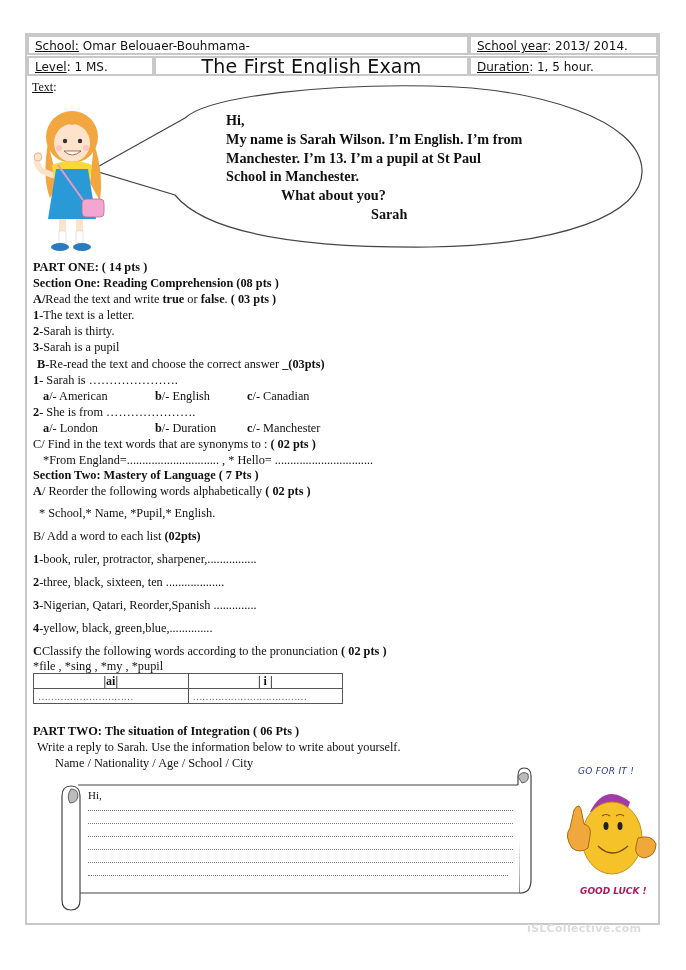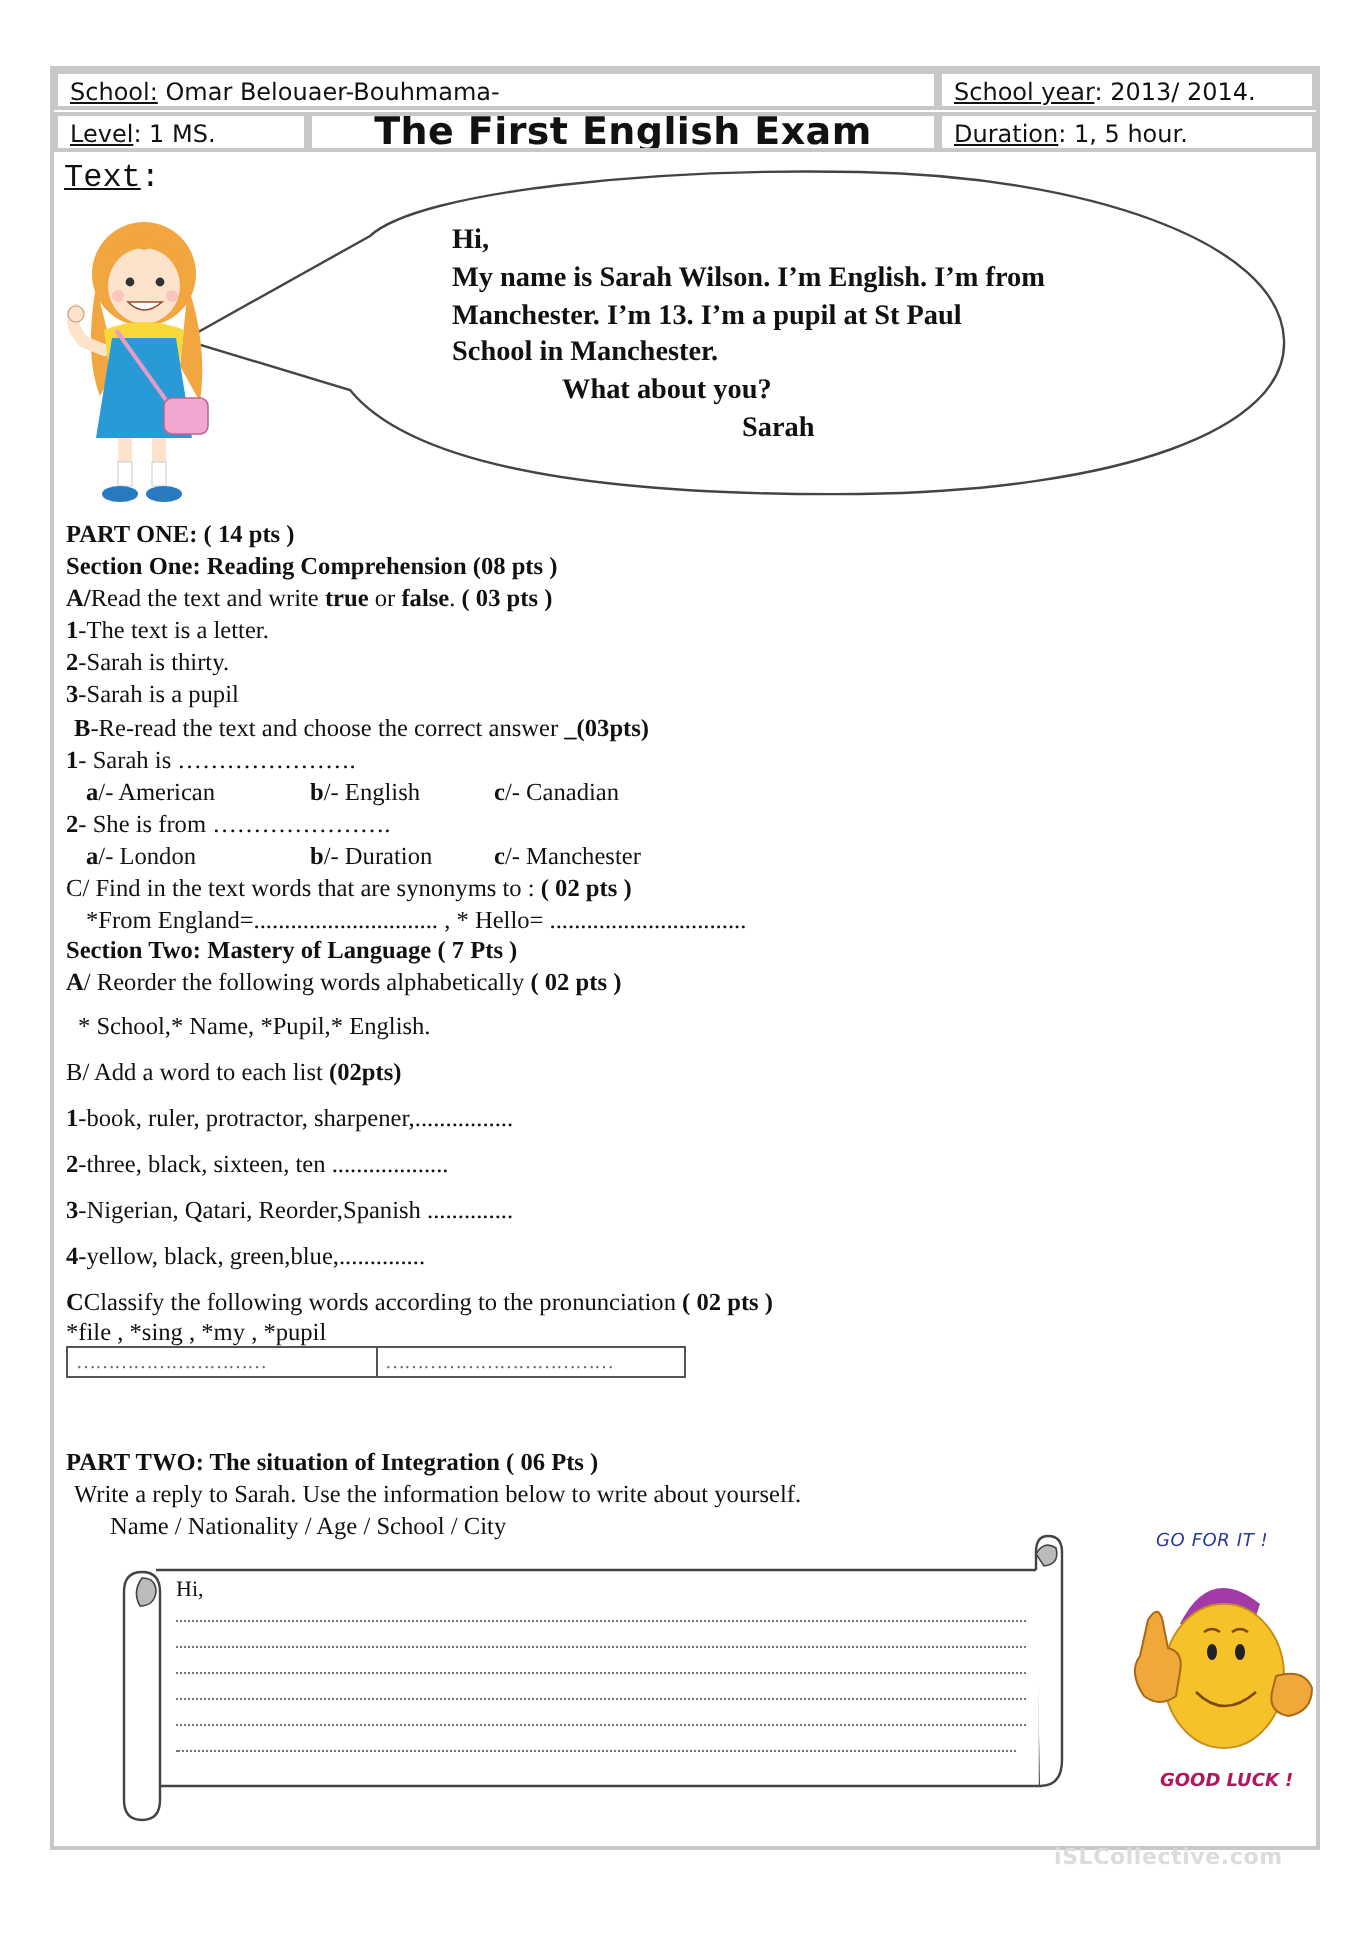--- a/index.html
+++ b/index.html
@@ -2,23 +2,23 @@
 <html><head>
 <meta charset="utf-8">
 <style>
   html, body { margin: 0; padding: 0; background: #ffffff; }
   body { width: 686px; height: 970px; position: relative; overflow: hidden; font-family: "Liberation Serif", serif; color: #111; }
 
   .page-frame { position: absolute; left: 25px; top: 33px; width: 635px; height: 892px; border: 2px solid #c8c8c8; box-sizing: border-box; }
 
   .hdr-cell { position: absolute; border: 2px solid #c8c8c8; box-sizing: border-box; font-family: "DejaVu Sans", sans-serif; font-size: 12px; line-height: 18px; padding-left: 6px; white-space: nowrap; overflow: hidden; }
   .hdr-cell .lbl { text-decoration: underline; }
-  .title-cell { font-family: "DejaVu Sans", sans-serif; font-weight: 700; font-size: 19px; text-align: center; padding-left: 0; letter-spacing: 0.2px; line-height: 17px; }
-
-  .text-label { position: absolute; left: 32px; top: 80px; font-family: Liberation Mono, monospace; font-size: 16px; }
+  .title-cell { font-family: "DejaVu Sans", sans-serif; font-weight: 400; font-size: 19px; text-align: center; padding-left: 0; letter-spacing: 0.2px; line-height: 17px; }
+
+  .text-label { position: absolute; left: 32px; top: 80px; font-family: Liberation Serif, serif; font-size: 12px; }
   .text-label span { text-decoration: underline; }
 
   .bubble-svg { position: absolute; left: 0; top: 0; }
   .bubble-text { position: absolute; left: 226px; top: 111px; font-family: "Liberation Serif", serif; font-weight: bold; font-size: 14.2px; line-height: 18.8px; }
   .bubble-text .ind1 { padding-left: 55px; }
   .bubble-text .ind2 { padding-left: 145px; }
 
   .girl { position: absolute; left: 30px; top: 103px; }
 
   .body-text { position: absolute; left: 33px; top: 260px; width: 420px; font-family: "Liberation Serif", serif; font-size: 12.3px; }
@@ -139,20 +139,24 @@
   <div class="ln" style="top:292px;"><b>1</b><span>-book, ruler, protractor, sharpener,................</span></div>
   <div class="ln" style="top:315px;"><b>2</b><span>-three, black, sixteen, ten ...................</span></div>
   <div class="ln" style="top:338px;"><b>3</b><span>-Nigerian, Qatari, Reorder,Spanish ..............</span></div>
   <div class="ln" style="top:361px;"><b>4</b><span>-yellow, black, green,blue,..............</span></div>
   <div class="ln" style="top:384px;"><b>C</b><span class="u">Classify the following words according to the pronunciation</span><b> ( 02 pts )</b></div>
   <div class="ln" style="top:399px;"><span>*file , *sing , *my , *pupil</span></div>
 </div>
 
 <table class="pron-table">
   <tbody>
+      <tr>
+    <td class="hd">|ai|</td>
+    <td class="hd">| i |</td>
+  </tr>
   <tr>
     <td class="dots">…………………………</td>
     <td class="dots">………………………………</td>
   </tr>
 </tbody>
   </table>
 
 <div class="body-text" style="top:724px;">
   <div class="ln b" style="top:0px;"><span class="u">PART TWO: The situation of Integration</span><span> ( 06 Pts )</span></div>
   <div class="ln" style="top:16px; left:4px;"><span>Write a reply to Sarah. Use the information below to write about yourself.</span></div>

